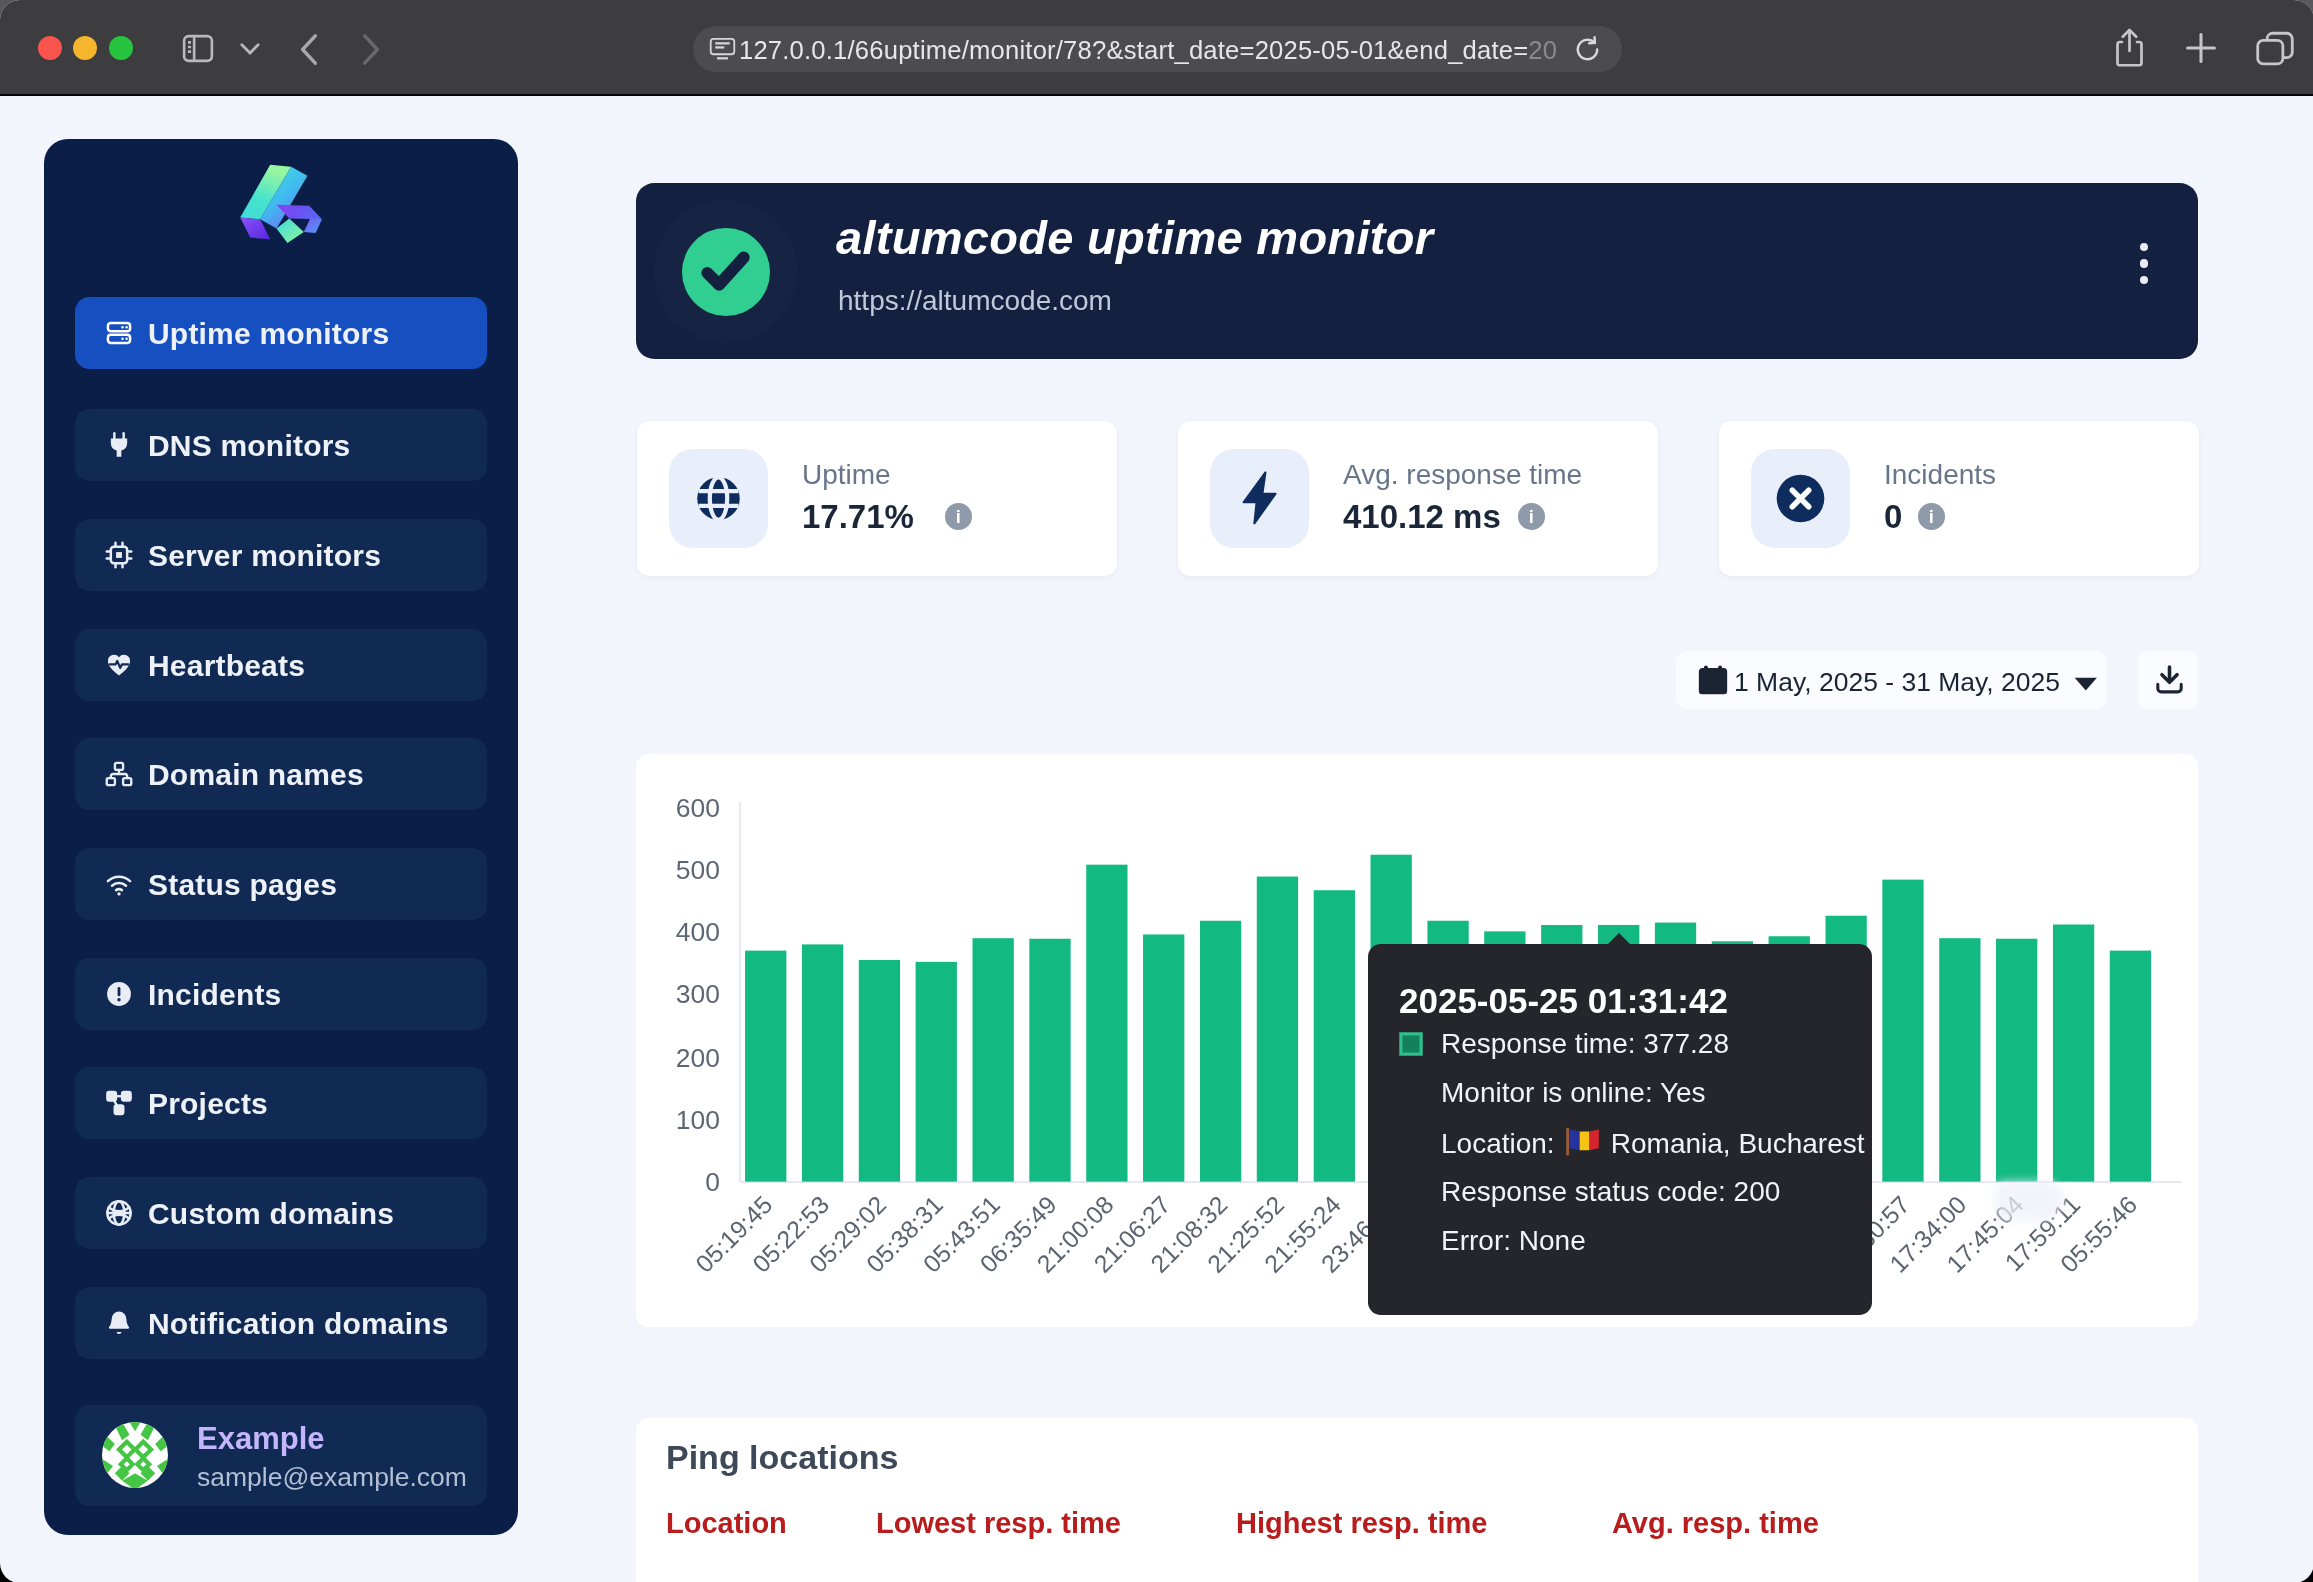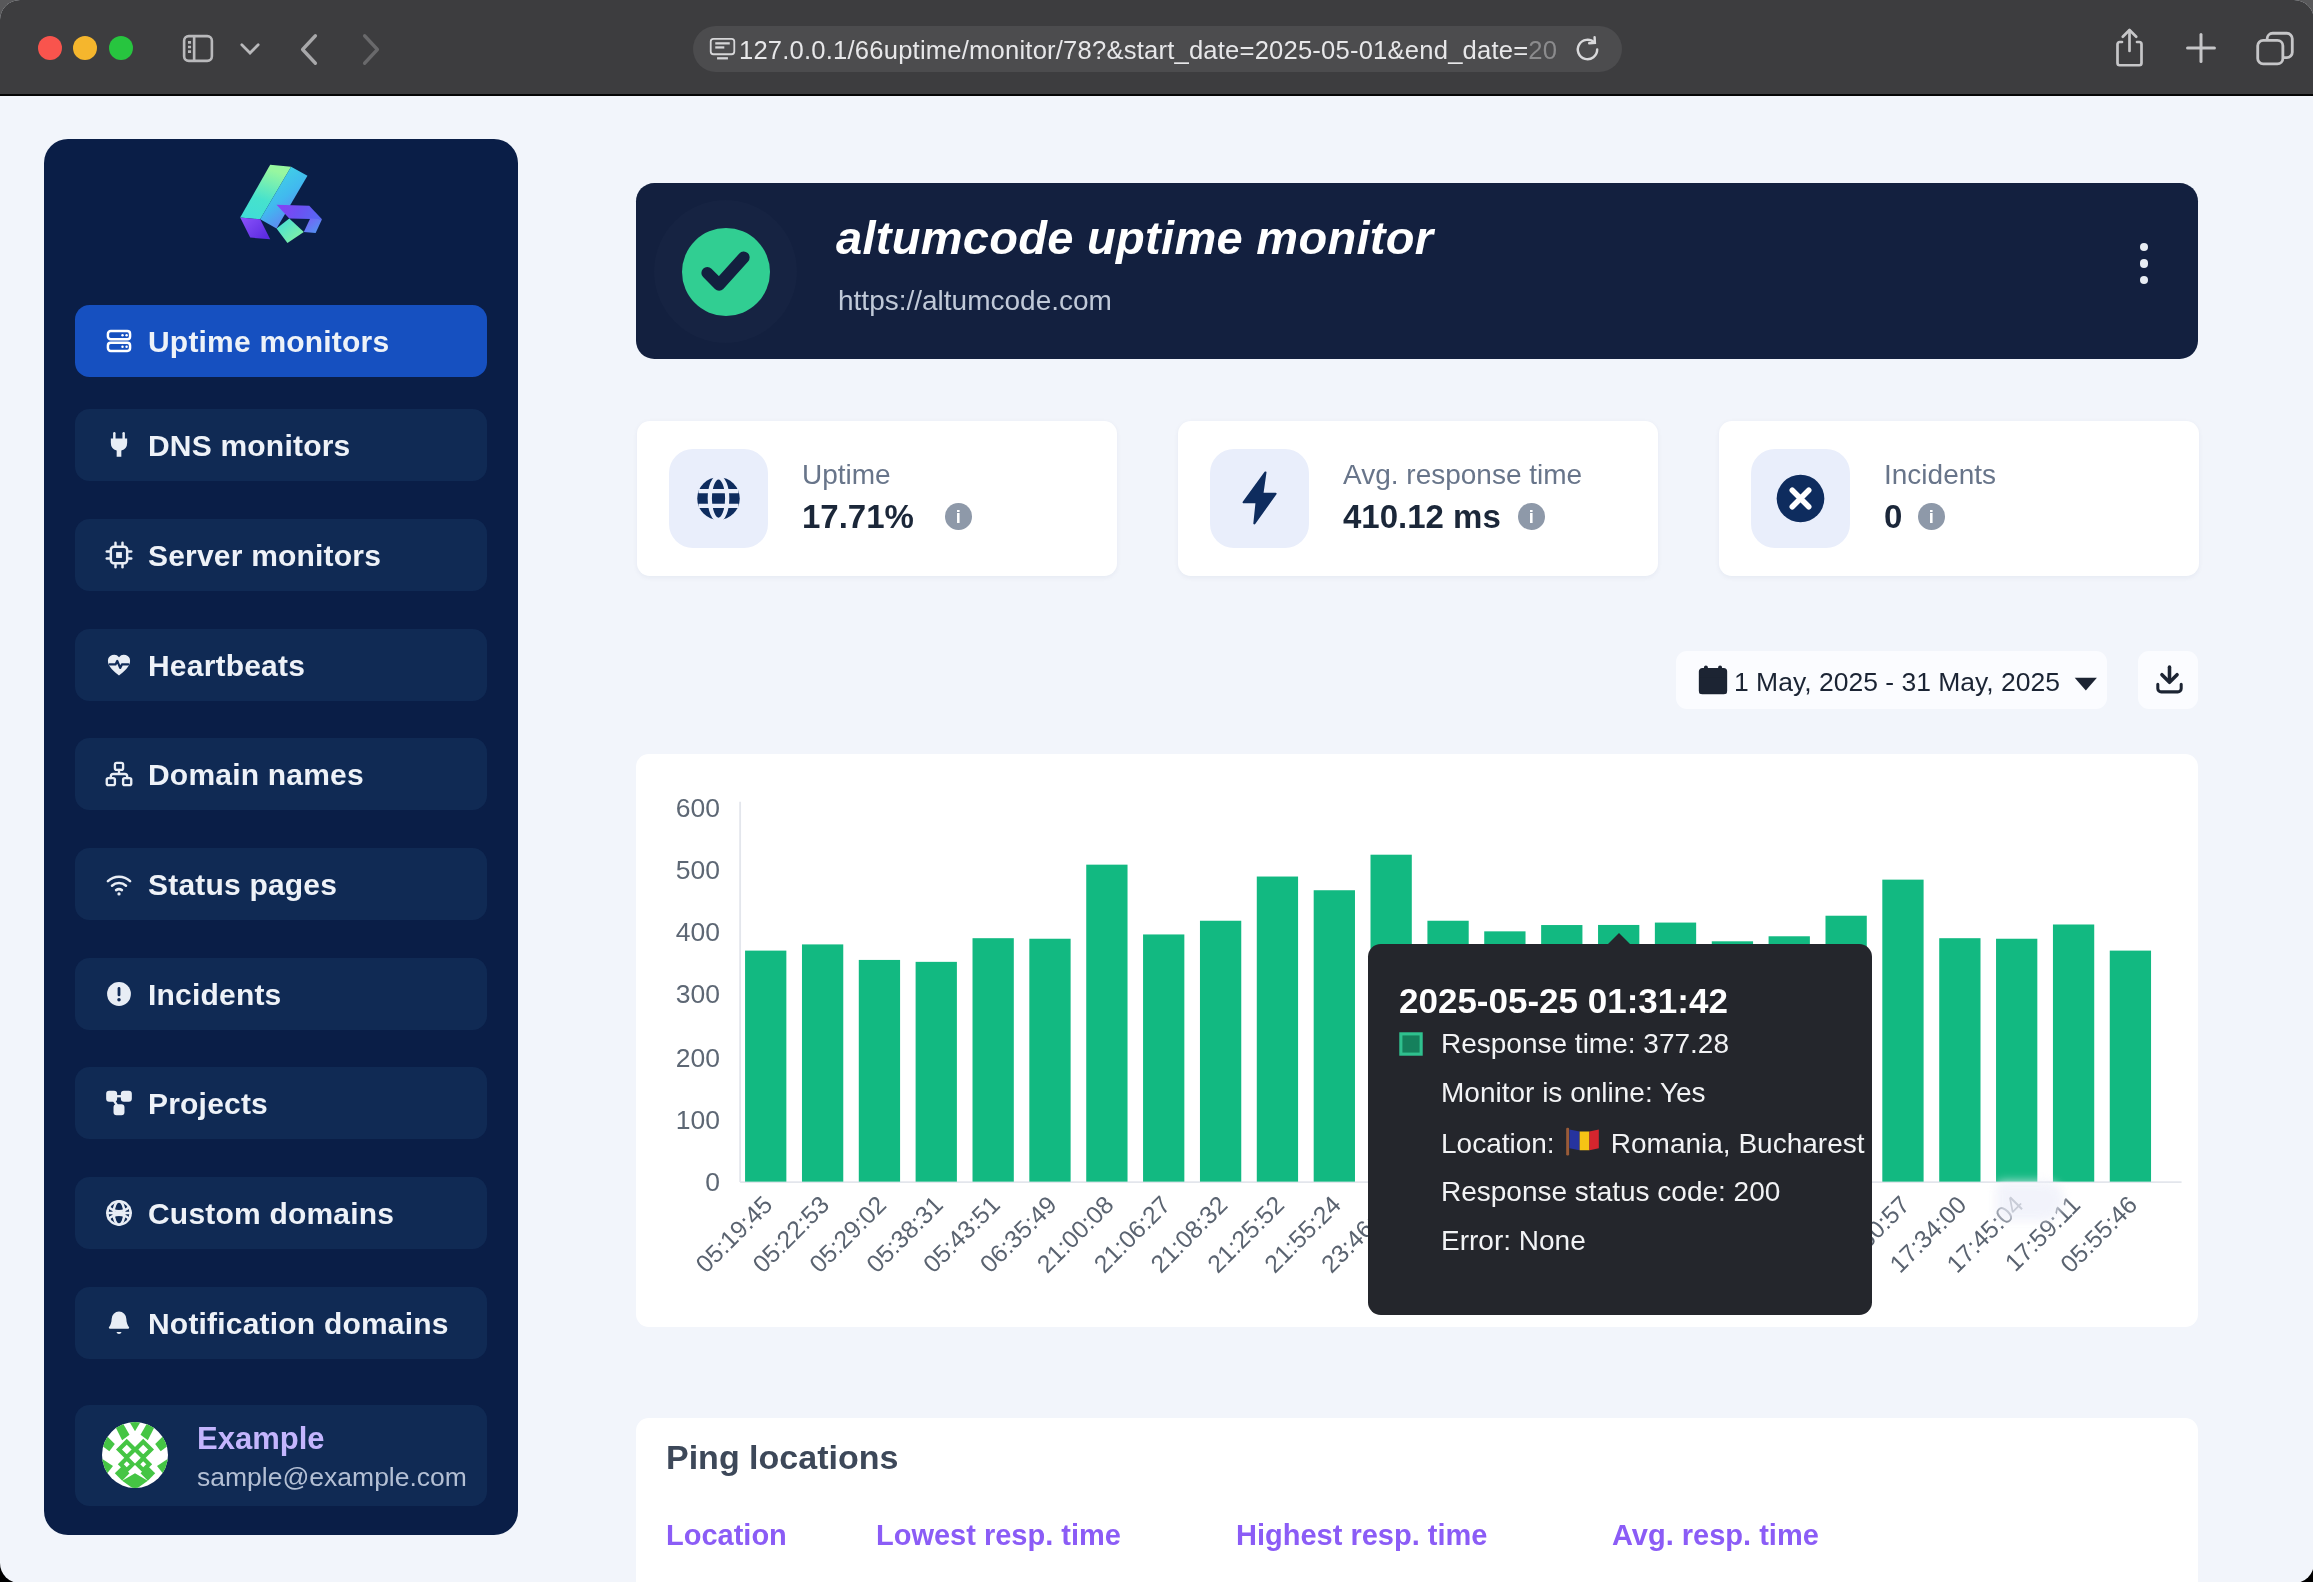--- a/index.html
+++ b/index.html
@@ -42,21 +42,21 @@
 .dlbtn { position:absolute; left:2138px; top:651px; width:60px; height:58px; border-radius:11px; background:#fbfcff; }
 
 .chartcard { position:absolute; left:636px; top:754px; width:1562px; height:573px; border-radius:12.8px; background:#fff; }
 .tooltip { position:absolute; left:1368px; top:944px; width:504px; height:371px; border-radius:12.8px; background:#24262c; z-index:5; }
 .tooltip .caret { position:absolute; left:239px; top:-11px; width:0; height:0; border-left:12.8px solid transparent; border-right:12.8px solid transparent; border-bottom:12px solid #24262c; }
 .tt-title { position:absolute; left:31px; top:37px; font-size:35px; font-weight:bold; color:#fff; }
 .tt-row { position:absolute; left:73px; font-size:28px; color:#f2f3f5; white-space:nowrap; }
 
 .pingcard { position:absolute; left:636px; top:1418px; width:1562px; height:164px; border-radius:12.8px 12.8px 0 0; background:#fff; }
 .ping-h { position:absolute; left:30px; top:20px; font-size:34px; font-weight:bold; color:#3d4859; }
-.ping-col { position:absolute; top:101px; font-size:29px; font-weight:bold; color:#8b5cf6; }
+.ping-col { position:absolute; top:89px; font-size:29px; font-weight:bold; color:#b91c1c; }
 </style>
 </head>
 <body>
 <div style="position:absolute;left:0;top:0;width:37px;height:37px;background:#58585a;"></div>
 <div style="position:absolute;right:0;top:0;width:37px;height:37px;background:#58585a;"></div>
 <div class="window">
   <div class="titlebar">
     <div class="tl r"></div>
       <div class="tl y"></div>
       <div class="tl g"></div>
@@ -134,21 +134,21 @@
             <stop offset="1" stop-color="#4b9bf2"></stop>
           </linearGradient>
       </defs>
       <polygon points="33,2 56,4 22,62 0,60" fill="url(#lgA)"></polygon>
       <polygon points="56,4 74,14 40,72 22,62" fill="url(#lgB)"></polygon>
       <polygon points="0,60 22,62 33,84 11,82" fill="url(#lgC)"></polygon>
       <polygon points="40,46 76,47 90,62 54,61" fill="url(#lgD)"></polygon>
       <polygon points="77,61 90,62 83,77 70,76" fill="url(#lgF)"></polygon>
       <polygon points="40,72 54,61 70,76 52,88" fill="url(#lgE)"></polygon>
     </svg>
-    <div class="navitem active" style="top:158px;margin-top:8px;">
+    <div class="navitem active" style="top:158px;">
       <svg class="nico" viewBox="0 0 24 24" fill="none" stroke="#fff" stroke-width="2.1" stroke-linecap="round">
           <rect x="2.5" y="3.5" width="19" height="7" rx="2.4"></rect>
           <rect x="2.5" y="13.5" width="19" height="7" rx="2.4"></rect>
           <line x1="15" y1="7" x2="15.02" y2="7"></line>
           <line x1="18.5" y1="7" x2="18.52" y2="7"></line>
           <line x1="15" y1="17" x2="15.02" y2="17"></line>
           <line x1="18.5" y1="17" x2="18.52" y2="17"></line>
         </svg>
       <div class="nlabel">Uptime monitors</div>
     </div>

